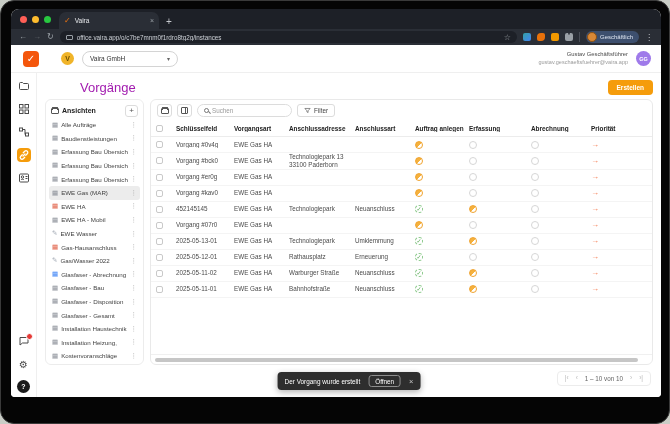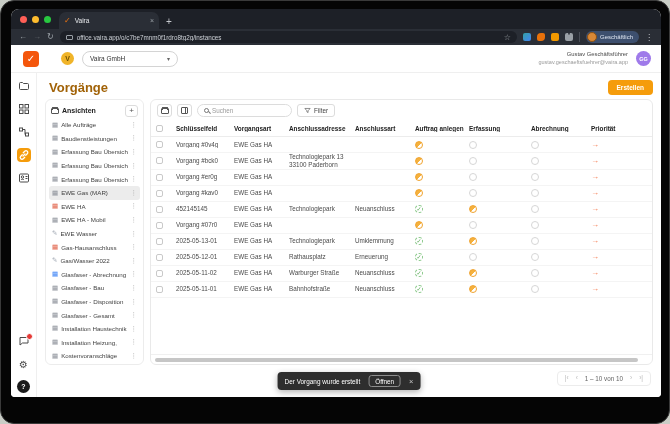--- a/index.html
+++ b/index.html
@@ -51,21 +51,21 @@
   .rico { width:14px; height:14px; display:flex; align-items:center; justify-content:center; color:#4b4b4b; flex:none; }
   .rico svg { width:12px; height:12px; }
   .rico.active { background:#f59c0b; border-radius:4px; color:#fff; }
   .rico.spacer { margin-top:auto; }
   .rico.help { background:#1b1b1b; border-radius:50%; color:#fff; font-size:7px; font-weight:bold; width:13px; height:13px; }
   .baddge { position:relative; }
   .baddge::after { content:""; position:absolute; top:-1px; right:-2px; width:5px; height:5px; border-radius:50%; background:#e53935; border:1px solid #fff; }
 
   .content { flex:1; display:flex; flex-direction:column; min-width:0; padding:0 8px; position:relative; }
   .contenthead { height:26px; flex:none; display:flex; align-items:center; justify-content:space-between; padding:2px 0 0 4px; }
-  .pagetitle { font-size:13px; font-weight:700; color:#a16207; }
+  .pagetitle { font-size:13px; font-weight:400; color:#a21caf;margin-left:31px; }
   .createbtn { height:15px; background:#f59c0b; color:#fff; border:none; border-radius:4px; font-size:6.5px; font-weight:bold; padding:0 9px; font-family:inherit; }
 
   .contentrow { flex:none; height:266px; display:flex; gap:6px; min-height:0; }
 
   
   .viewspanel { width:99px; flex:none; border:1px solid #ececec; border-radius:6px; padding:3px; display:flex; flex-direction:column; overflow:hidden; }
   .vp-head { height:15px; flex:none; display:flex; align-items:center; gap:3px; padding:0 2px; }
   .foldic { width:8px; height:6px; border:1px solid #555; border-radius:1px; position:relative; flex:none; }
   .foldic::before { content:""; position:absolute; top:-2px; left:0; width:4px; height:2px; border:1px solid #555; border-bottom:none; border-radius:1px 1px 0 0; }
   .vp-title { font-size:7px; font-weight:bold; color:#222; flex:1; }

